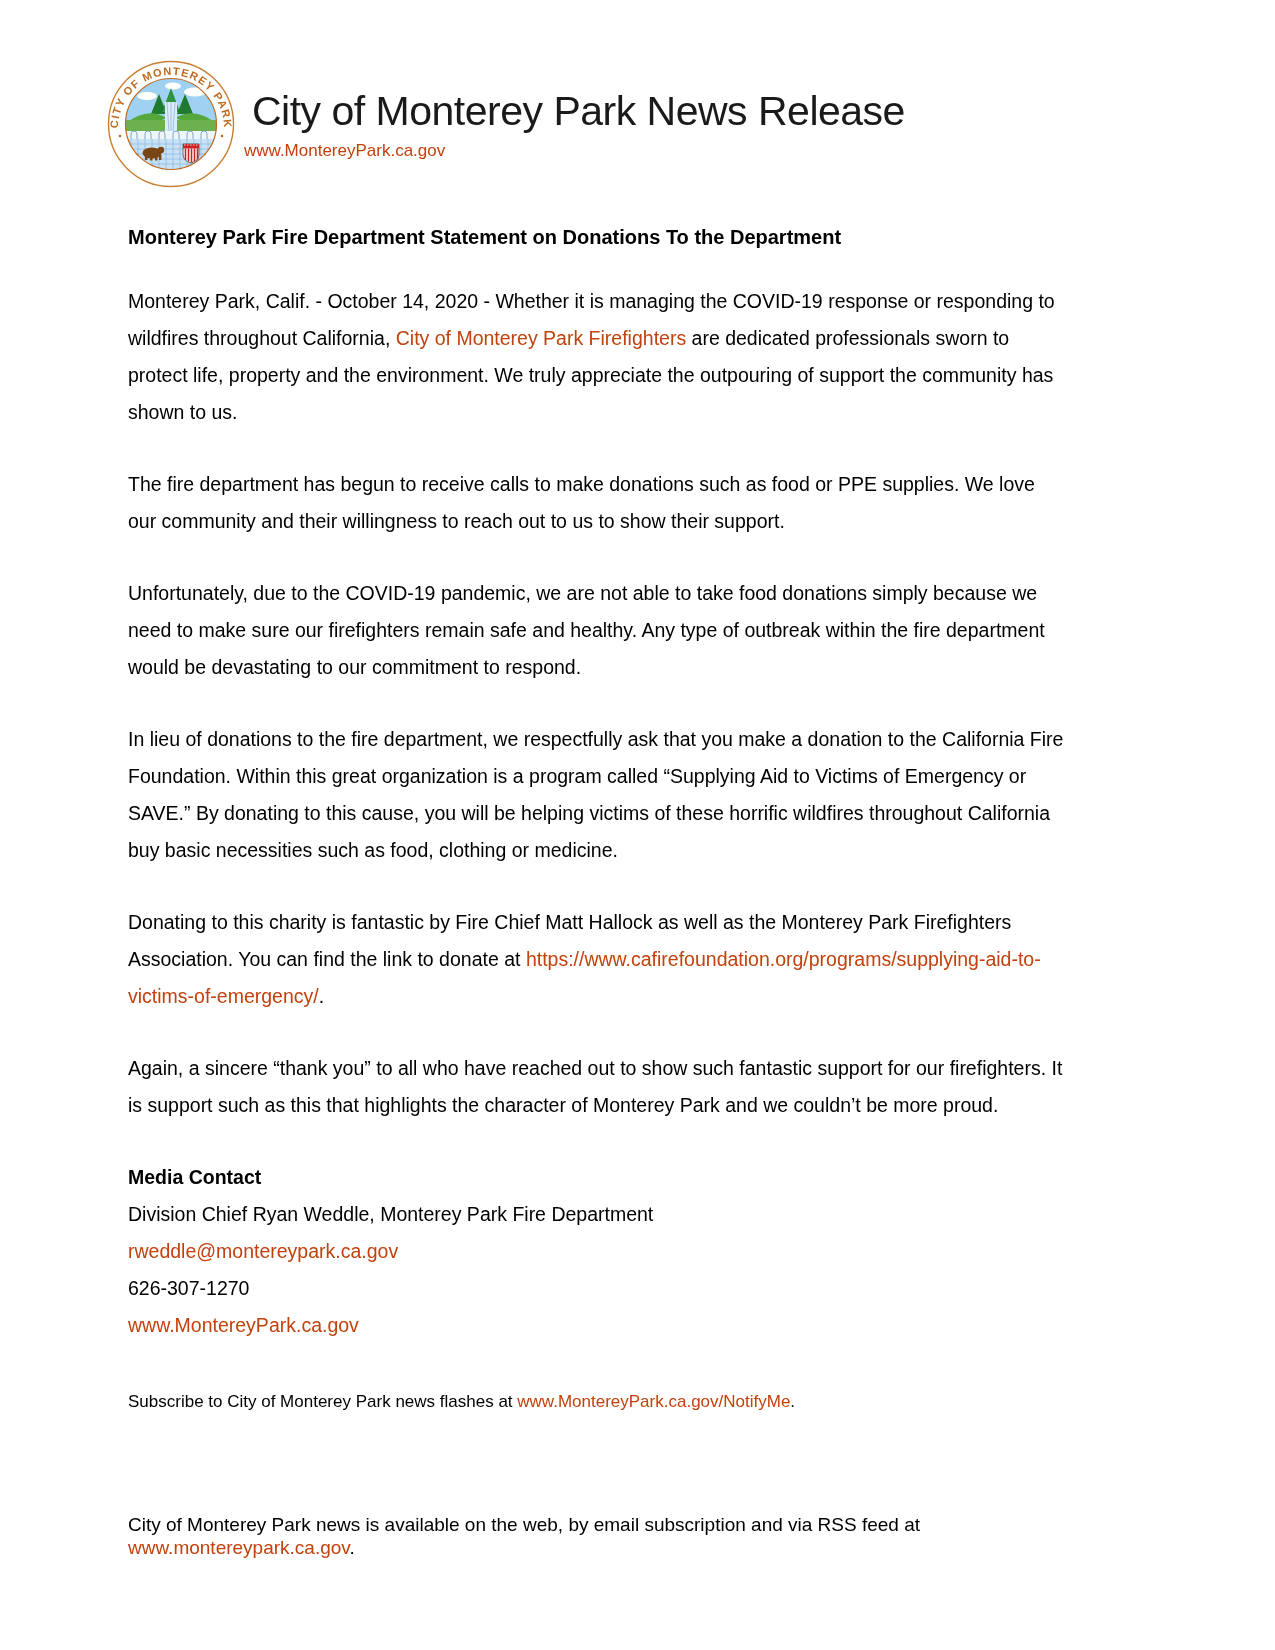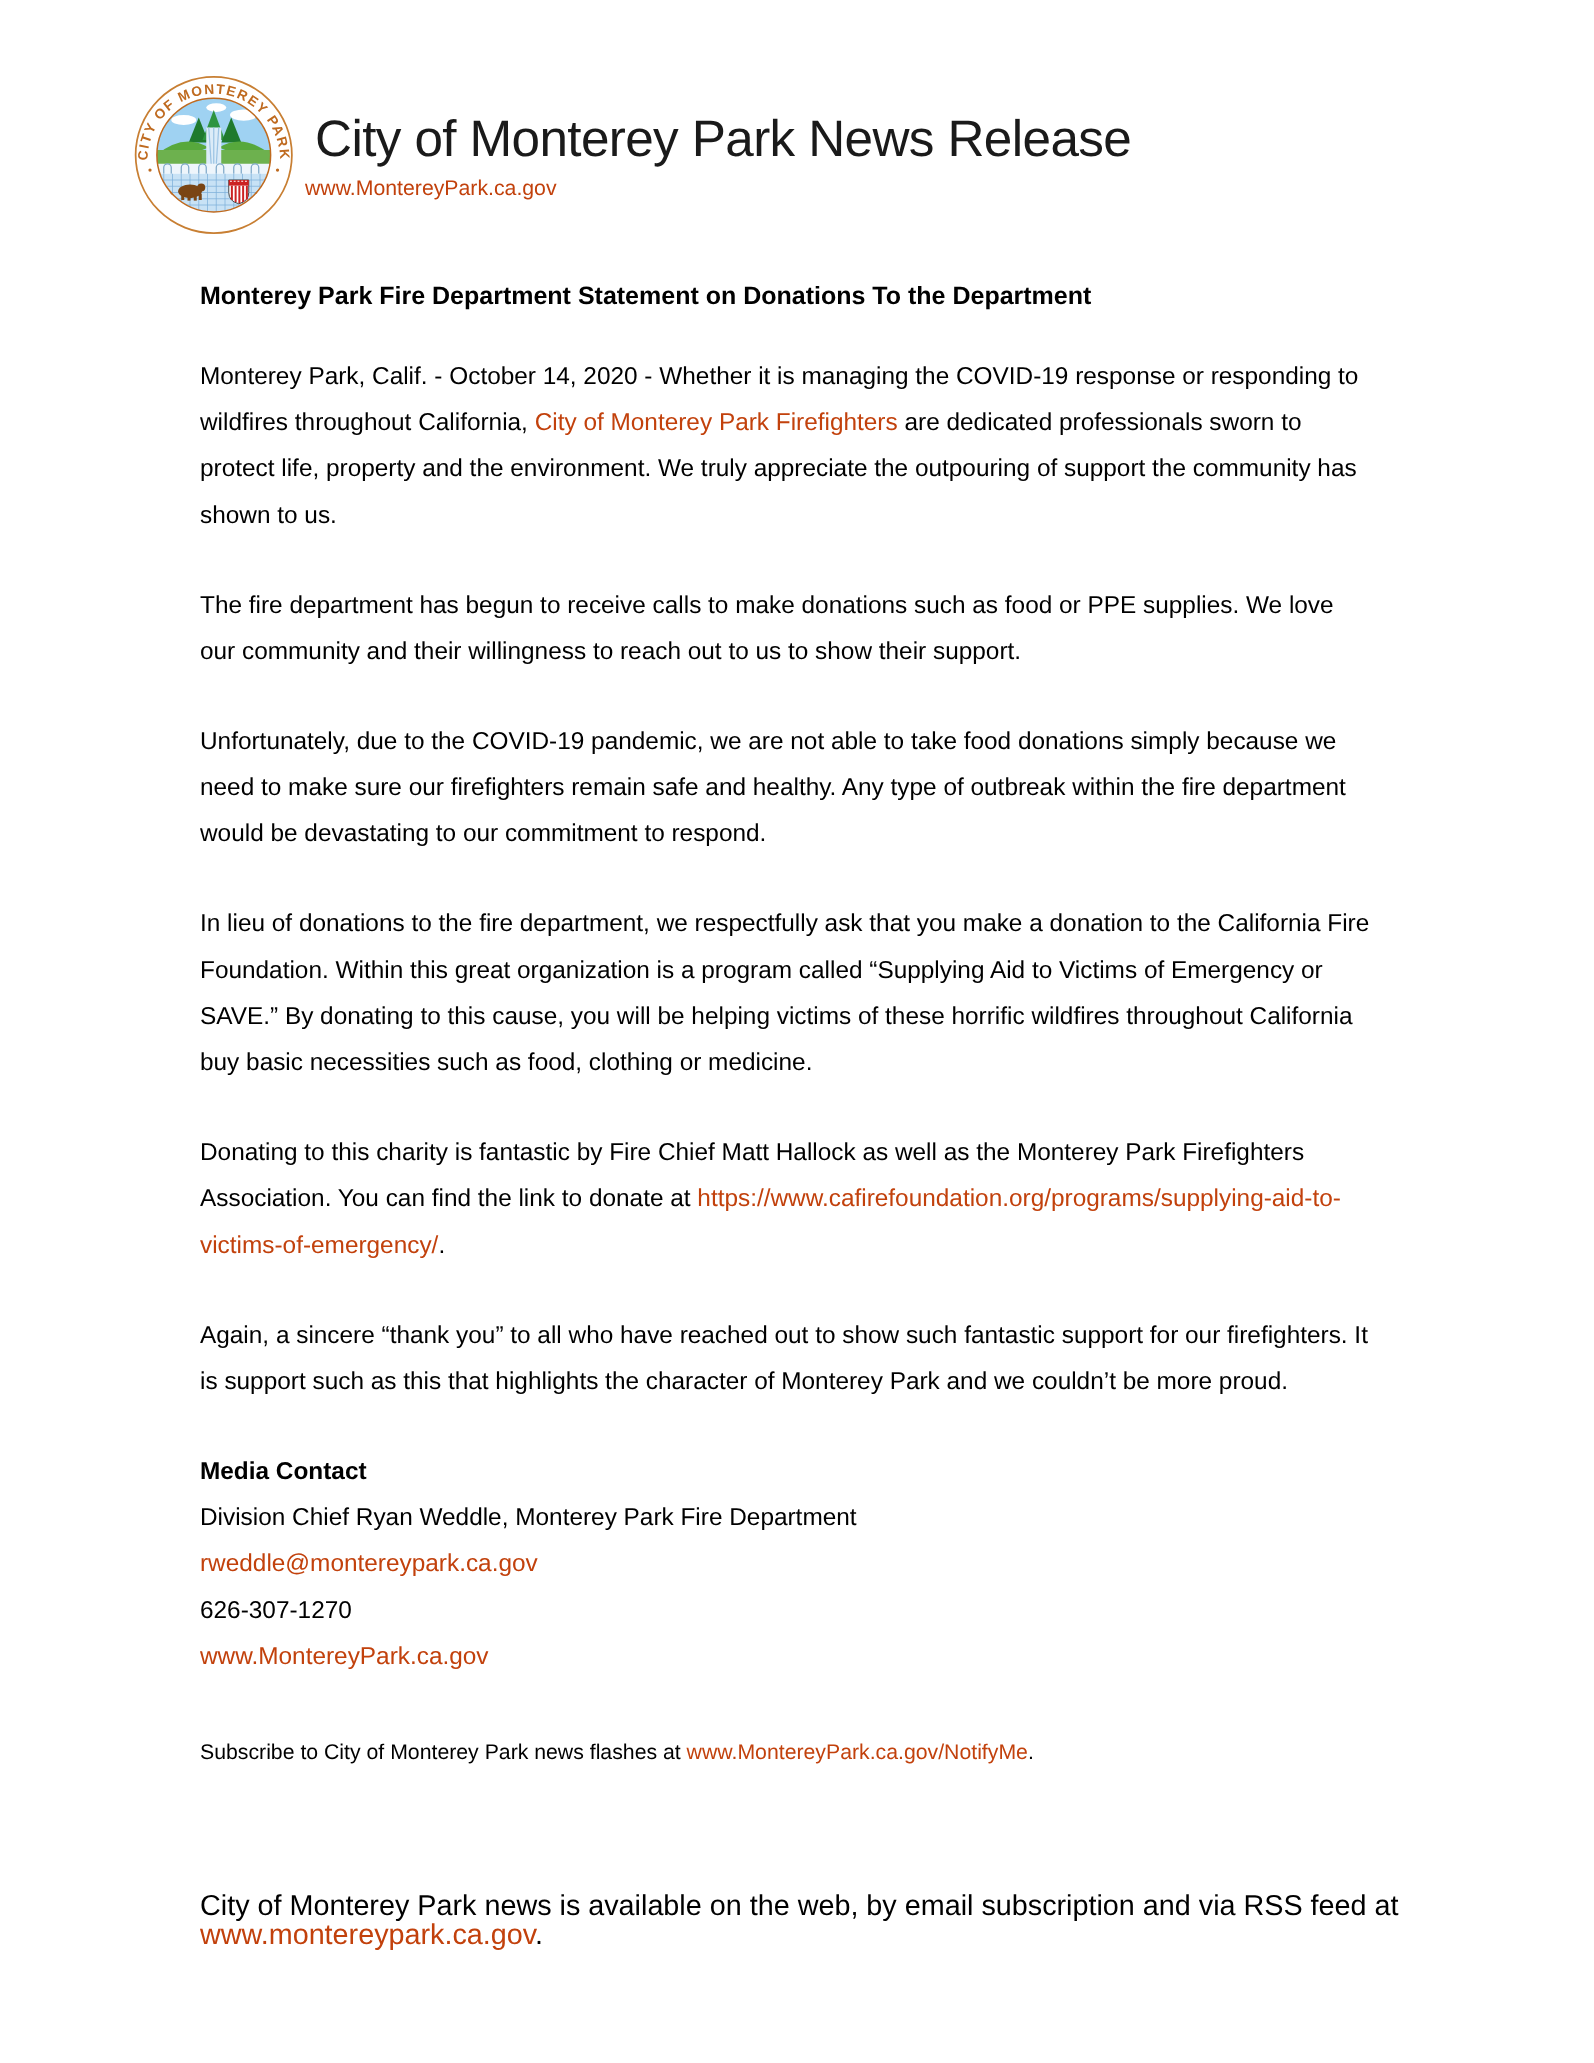--- a/index.html
+++ b/index.html
@@ -19,28 +19,28 @@
   .doc-title {
     margin:8px; font-size:41px; font-weight:400; line-height:1.05;
     letter-spacing:-0.5px; white-space:nowrap; color:#1a1a1a;
   }
   .header-link { display:block; margin-top:4px; font-size:17px; }
 
   
   .link { color:#c2410c; text-decoration:none; cursor:pointer; }
 
   
-  .main { position:absolute; top:226px; left:160px; width:940px; }
+  .main { position:absolute; top:226px; left:128px; width:940px; }
   .headline { margin:0 0 34px 0; font-size:20px; font-weight:bold; line-height:23px; }
   .para { margin:0 0 35px 0; font-size:19.5px; line-height:37px; }
   .contact-line { font-size:19.5px; line-height:37px; }
   .mc-heading { font-size:19.5px; line-height:37px; font-weight:bold; }
   .media-contact { margin:0 0 39px 0; }
   .subscribe { margin:0; font-size:17px; line-height:37px; }
-  .footer { margin-top:93px; font-size:23px; line-height:23px; width:960px; }
+  .footer { margin-top:93px; font-size:19px; line-height:23px; width:960px; }
 </style>
 </head>
 <body>
 
 <div class="page">
 
   <div class="header">
     <div class="seal-wrap">
       <svg viewBox="0 0 128 128" width="128" height="128">
         <defs>

